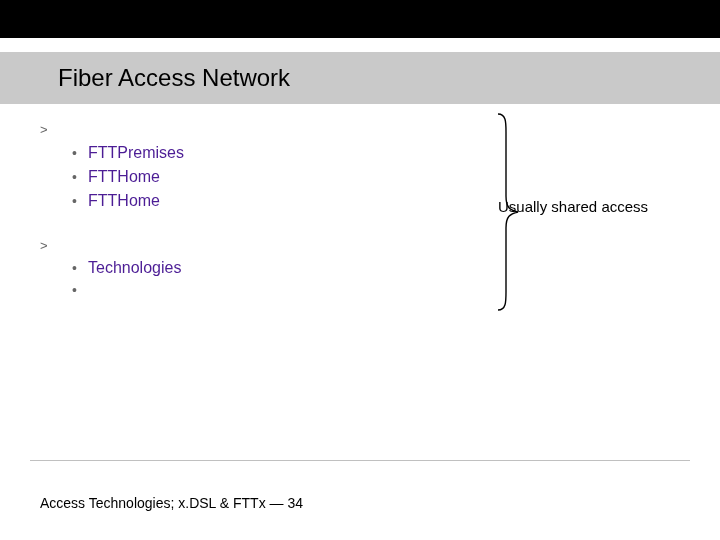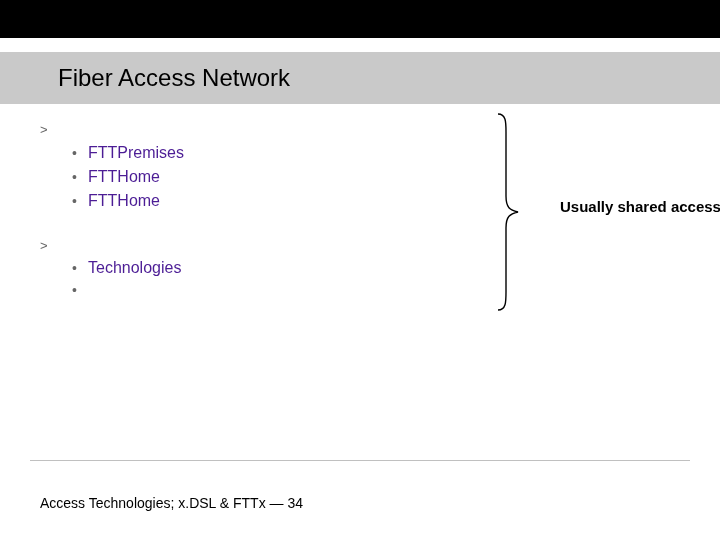--- a/index.html
+++ b/index.html
@@ -74,24 +74,24 @@
     font-weight: 400;
     color: #4c1d95;
   }
   .brace {
     position: absolute;
     left: 492px;
     top: 112px;
   }
   .annot {
     position: absolute;
-    left: 560px;
+    left: 498px;
     top: 198px;
     font-size: 15px;
-    font-weight: 700;
+    font-weight: 400;
     color: #000000;
     white-space: nowrap;
   }
   .hr {
     position: absolute;
     left: 30px;
     top: 460px;
     width: 660px;
     height: 1px;
     background: #c0c0c0;

